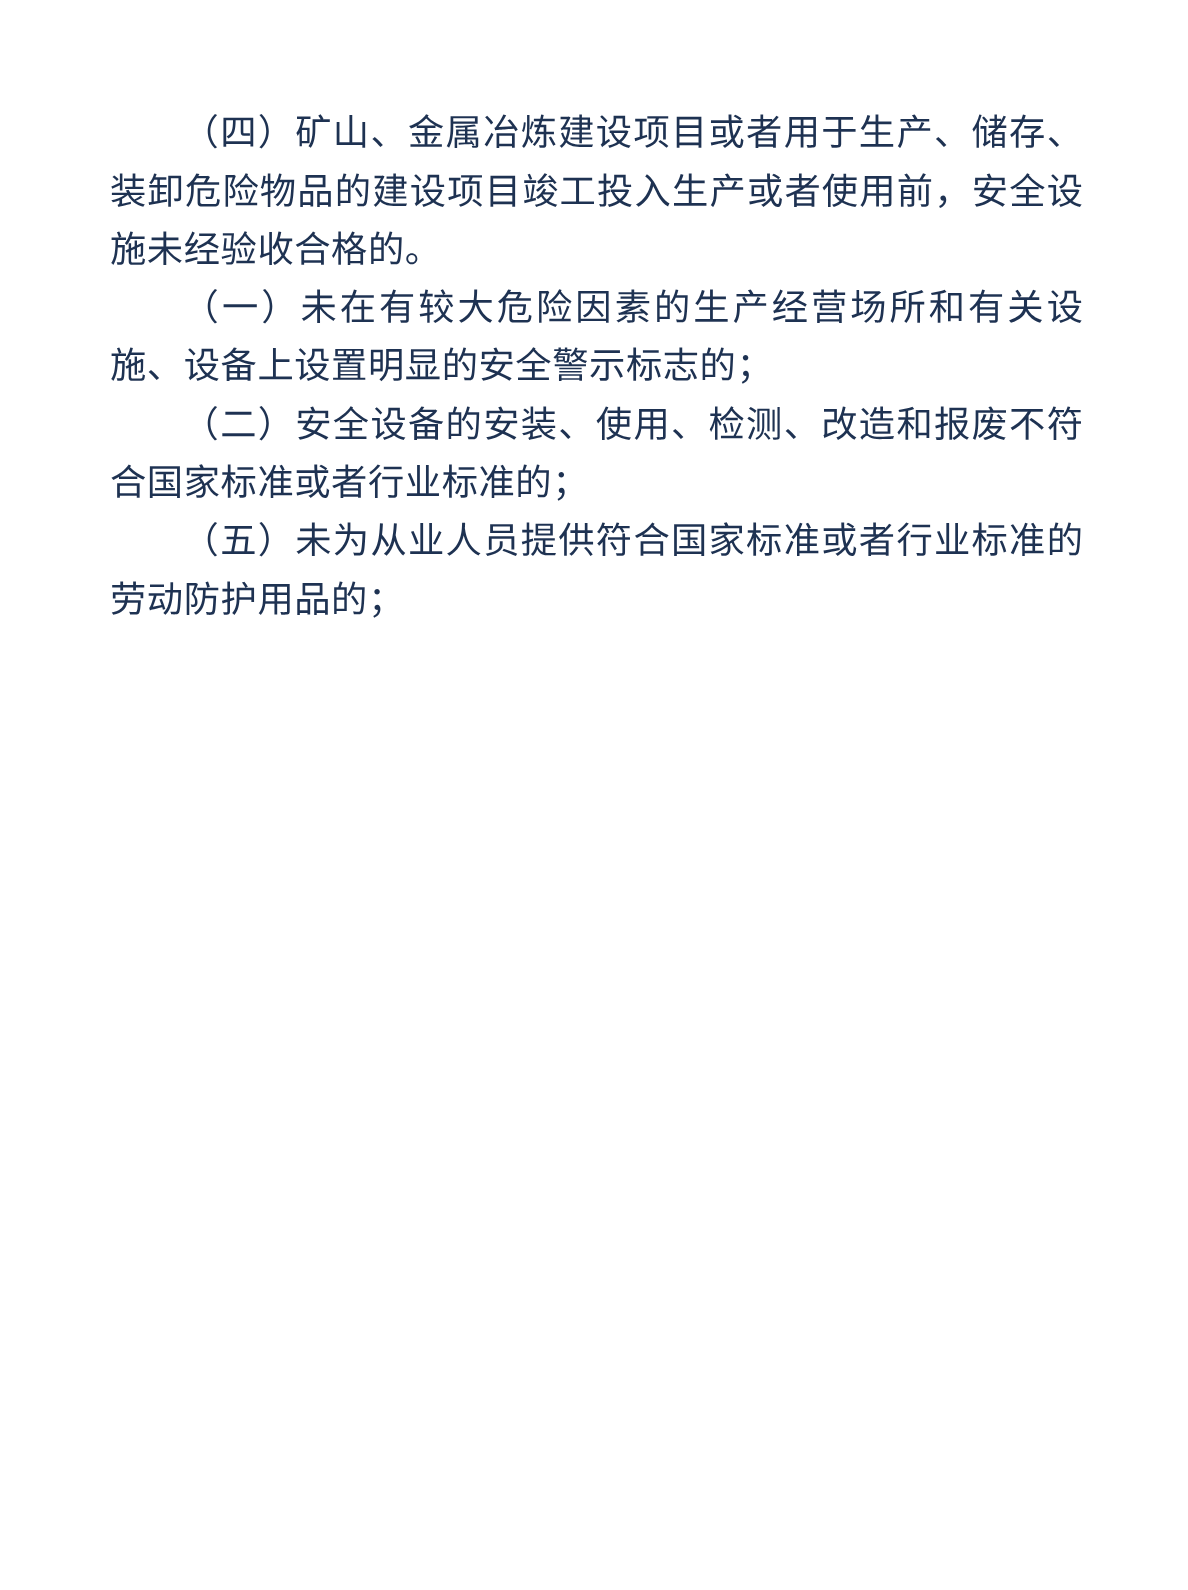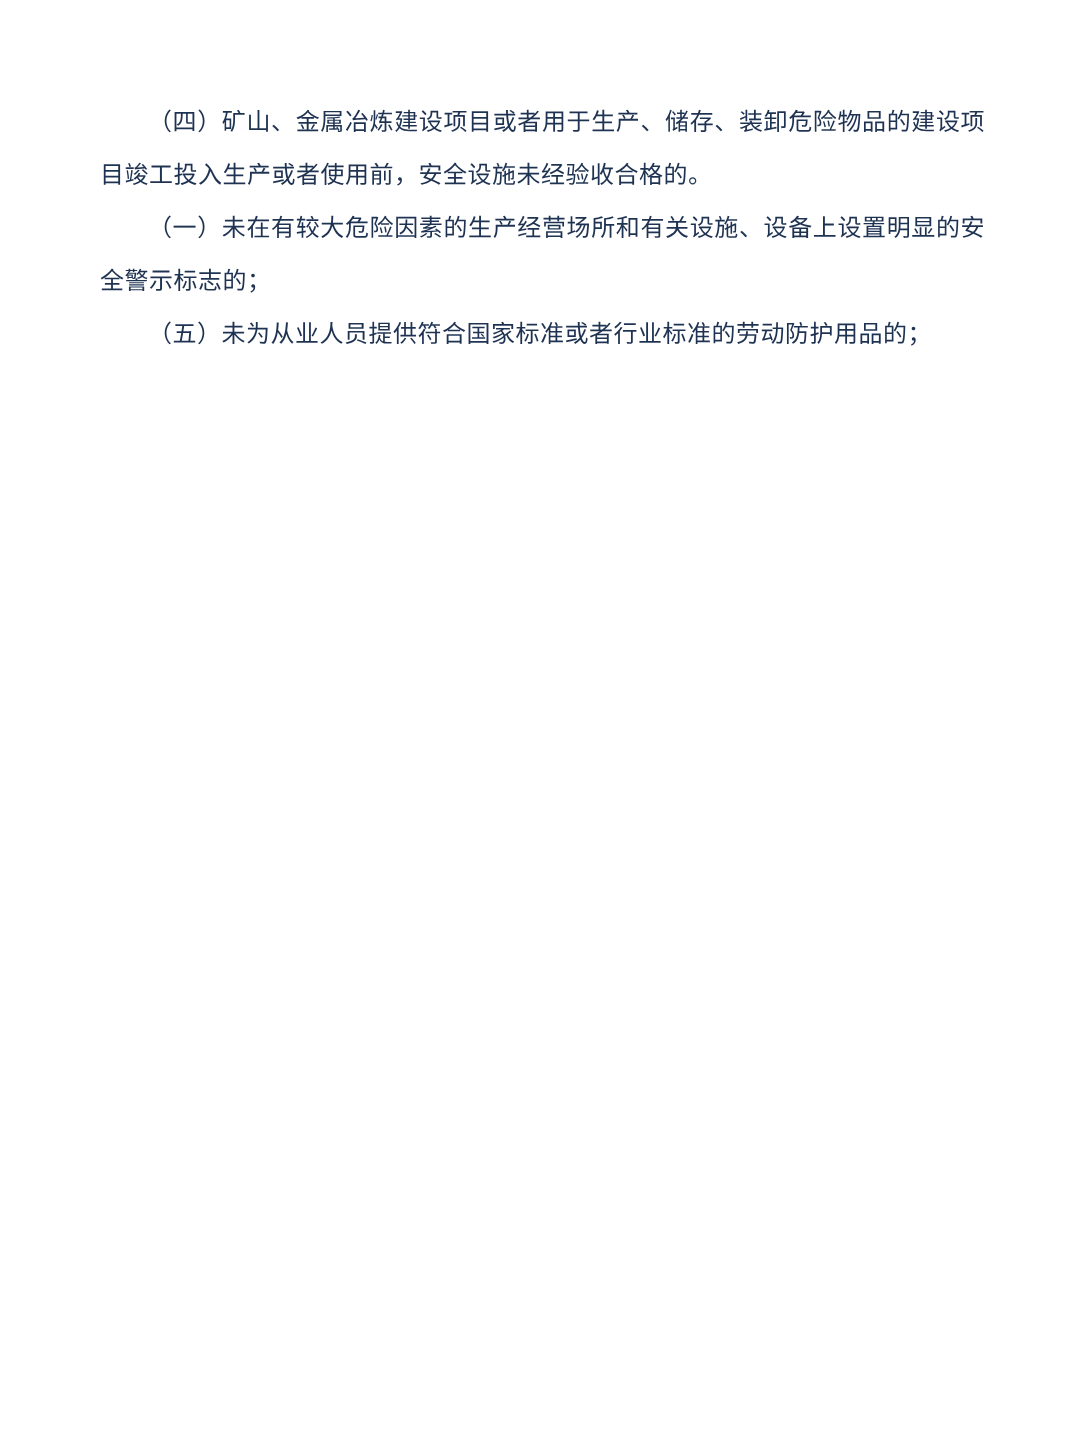--- a/index.html
+++ b/index.html
@@ -13,21 +13,21 @@
     height:1445px;
     background:var(--paper);
     overflow:hidden;
     font-family:"Liberation Serif","DejaVu Serif",serif;
   }
   .page{
     width:1080px;
     height:1445px;
     padding:96px 95px 40px 100px;
     color:var(--ink);
-    font-size:24px;
+    font-size:33px;
     line-height:53px;
     letter-spacing:0.5px;
   }
   p.para{
     margin:0;
     text-indent:2em;
     text-align:justify;
     text-justify:inter-character;
     word-break:break-all;
   }
@@ -40,20 +40,21 @@
 </head>
 <body>
 
 <main class="page">
   <div id="paragraphs">
   <p class="para"><span class="body">（四）矿山、金属冶炼建设项目或者用于生产、储存、装卸危险物品的建设项目竣工投入生产或者使用前，安全设施未经验收合格的。</span></p>
 
 
   <p class="para"><span class="body">（一）未在有较大危险因素的生产经营场所和有关设施、设备上设置明显的安全警示标志的；</span></p>
 
+  <p class="para"><span class="body">（二）安全设备的安装、使用、检测、改造和报废不符合国家标准或者行业标准的；</span></p>
 
 
 
   <p class="para"><span class="body">（五）未为从业人员提供符合国家标准或者行业标准的劳动防护用品的；</span></p>
 
 
 </div>
 </main>
 
 </body></html>

